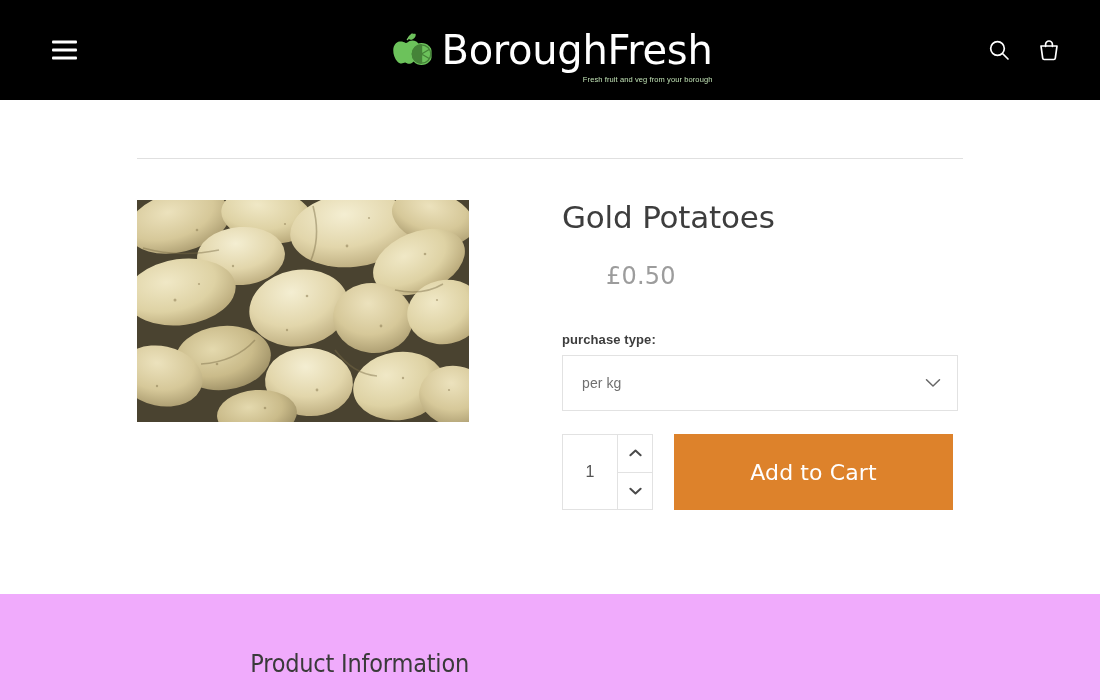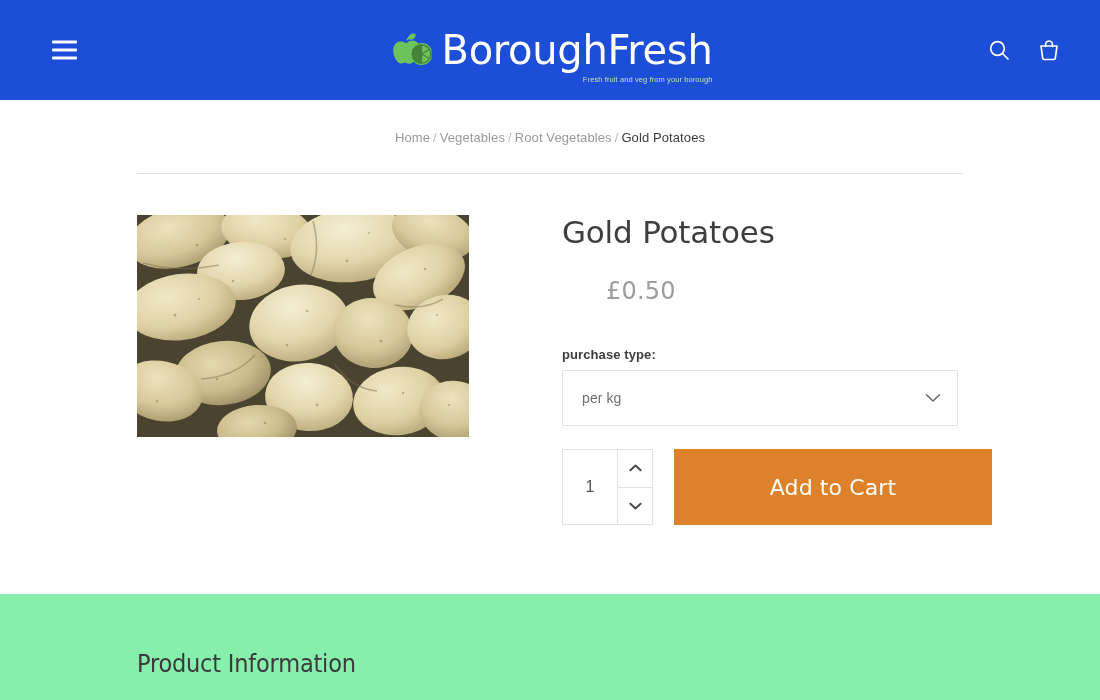--- a/index.html
+++ b/index.html
@@ -8,21 +8,21 @@
     overflow: hidden;
     background: #ffffff;
     font-family: "Liberation Sans", sans-serif;
     color: #3a3a3a;
   }
 
   
   .site-header {
     position: relative;
     height: 100px;
-    background: #1d4ed8;
+    background: #000000;
     display: flex;
     align-items: center;
   }
   .hamburger {
     position: absolute;
     left: 52px; top: 50%;
     transform: translateY(-50%);
     width: 25px; height: 19px;
     display: flex; flex-direction: column;
     justify-content: space-between;
@@ -204,39 +204,40 @@
     flex: 1;
     display: flex;
     align-items: center;
     justify-content: center;
     cursor: pointer;
     background: #fff;
   }
   .qty-step.down { border-top: 1px solid #e2e2e2; }
 
   .add-to-cart {
-    width: 318px;
+    width: 279px;
     height: 76px;
     background: #dd822b;
     border: none;
     color: #ffffff;
     font-family: "DejaVu Sans", sans-serif;
     font-size: 22px;
     font-weight: 400;
     cursor: pointer;
     letter-spacing: 0.1px;
   }
 
   
   .info-band {
     position: absolute;
     left: 0; right: 0;
     top: 594px;
     bottom: 0;
-    background: #86efac;
+    background: #f0abfc;
+    text-align: right;
   }
   .info-inner {
     width: 826px;
     margin: 0 auto;
     position: relative;
     padding-top: 55px;
     display: flex;
   }
   .info-heading {
     width: 332px;
@@ -297,23 +298,20 @@
     <button class="icon-btn">
       <svg width="24" height="24" viewBox="0 0 24 24">
         <path d="M4 8h16l-1.7 12.2a1.5 1.5 0 0 1-1.5 1.3H7.2a1.5 1.5 0 0 1-1.5-1.3z" fill="none" stroke="#ffffff" stroke-width="1.7" stroke-linejoin="round"></path>
         <path d="M8.6 8.3V6.4a3.4 3.4 0 0 1 6.8 0v1.9" fill="none" stroke="#ffffff" stroke-width="1.7" stroke-linecap="round"></path>
       </svg>
     </button>
   </div>
 </header>
 
 <div class="breadcrumb-band">
-  <nav class="breadcrumb">
-    <a>Home</a><span class="sep">/</span><a>Vegetables</a><span class="sep">/</span><a>Root Vegetables</a><span class="sep">/</span><span class="current">Gold Potatoes</span>
-  </nav>
   <div class="divider"></div>
 </div>
 
 <section class="product">
 
   <div class="product-media">
     <div class="product-photo">
       <svg viewBox="0 0 332 222" preserveAspectRatio="none">
         <defs>
           <radialGradient id="p1" cx="38%" cy="32%" r="72%">

